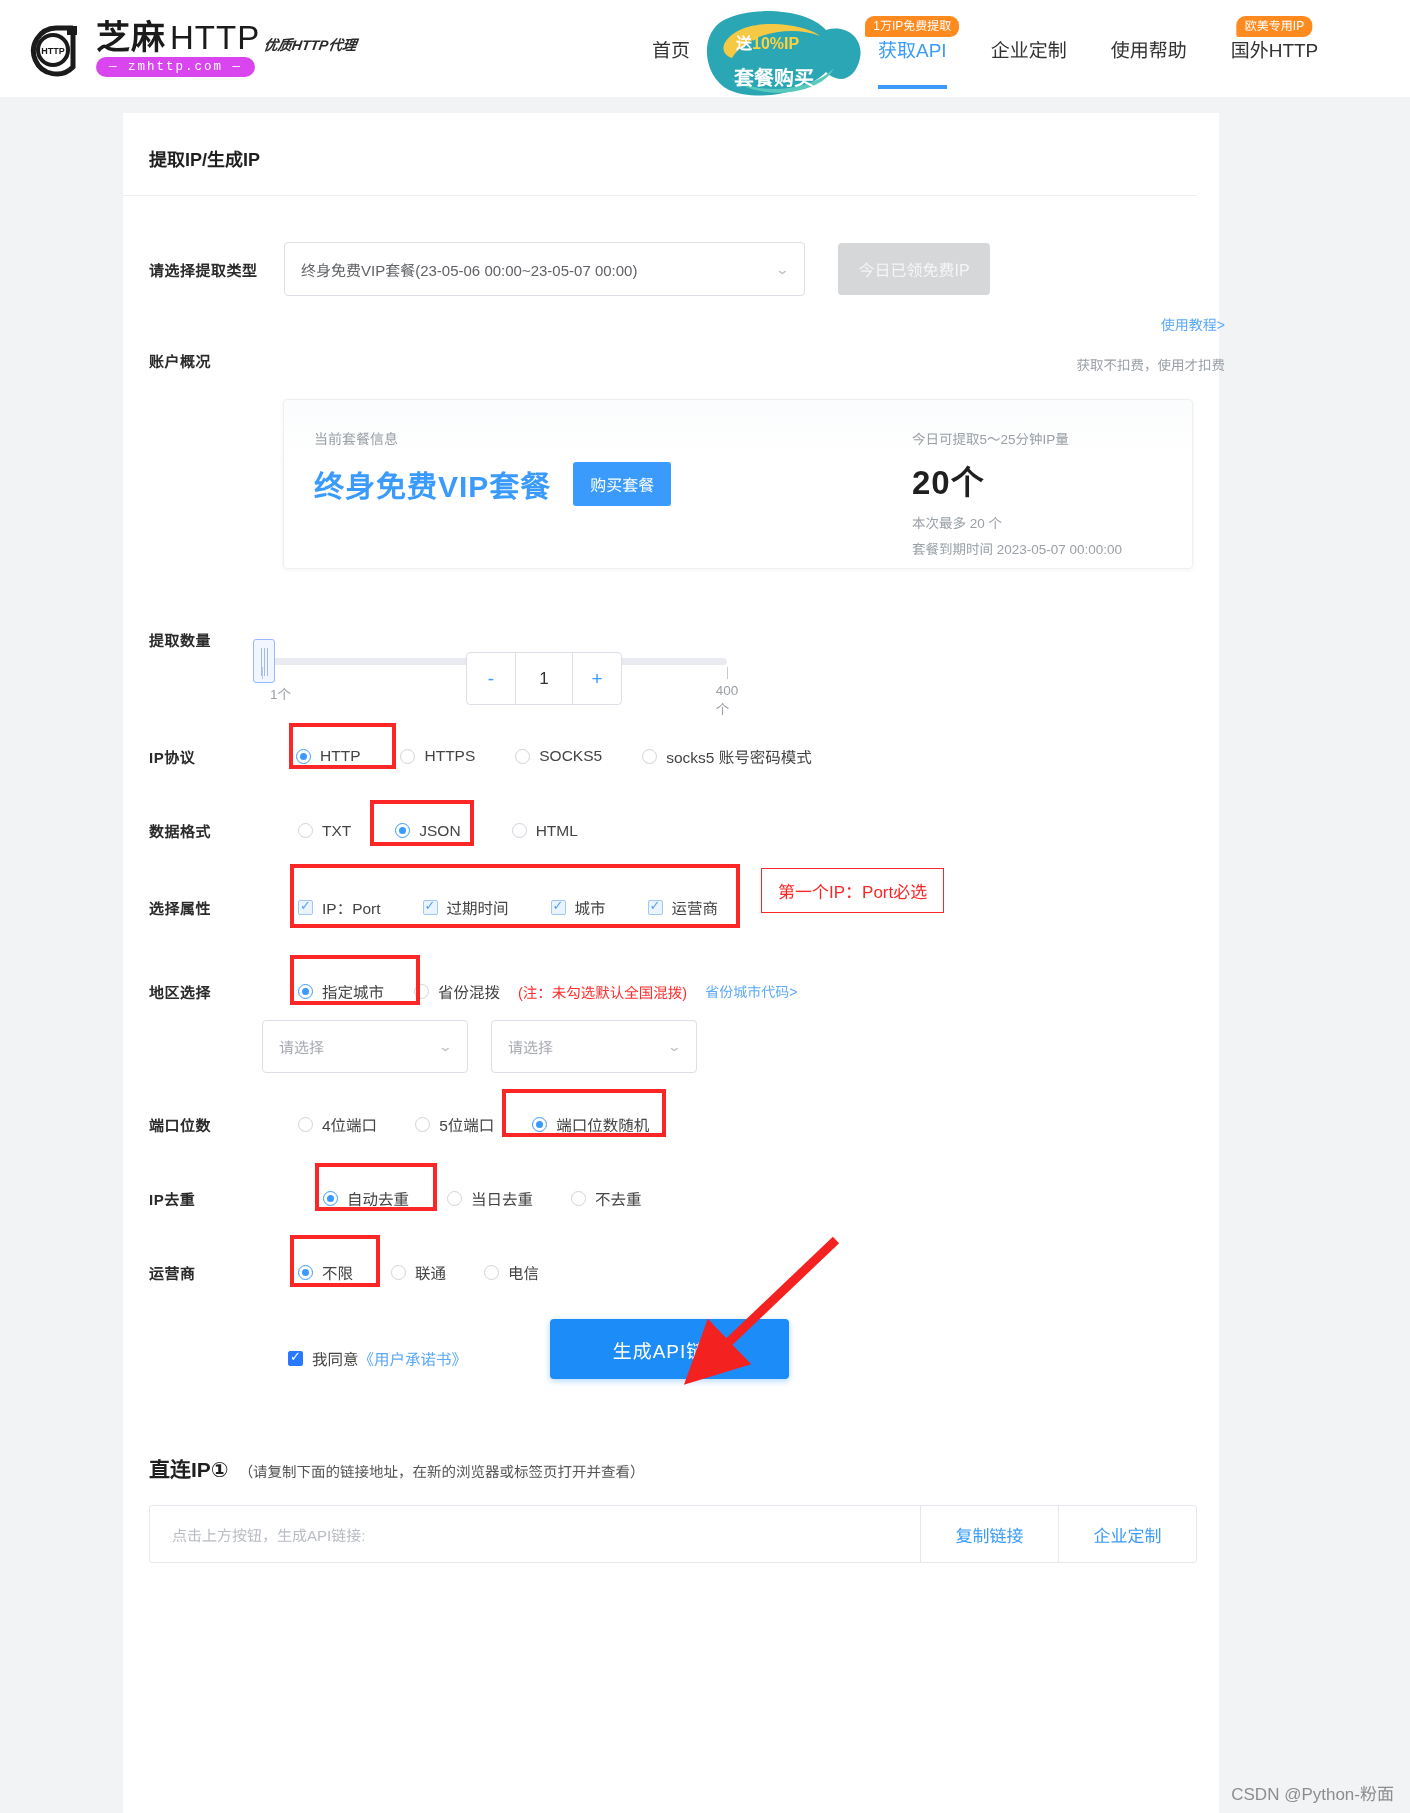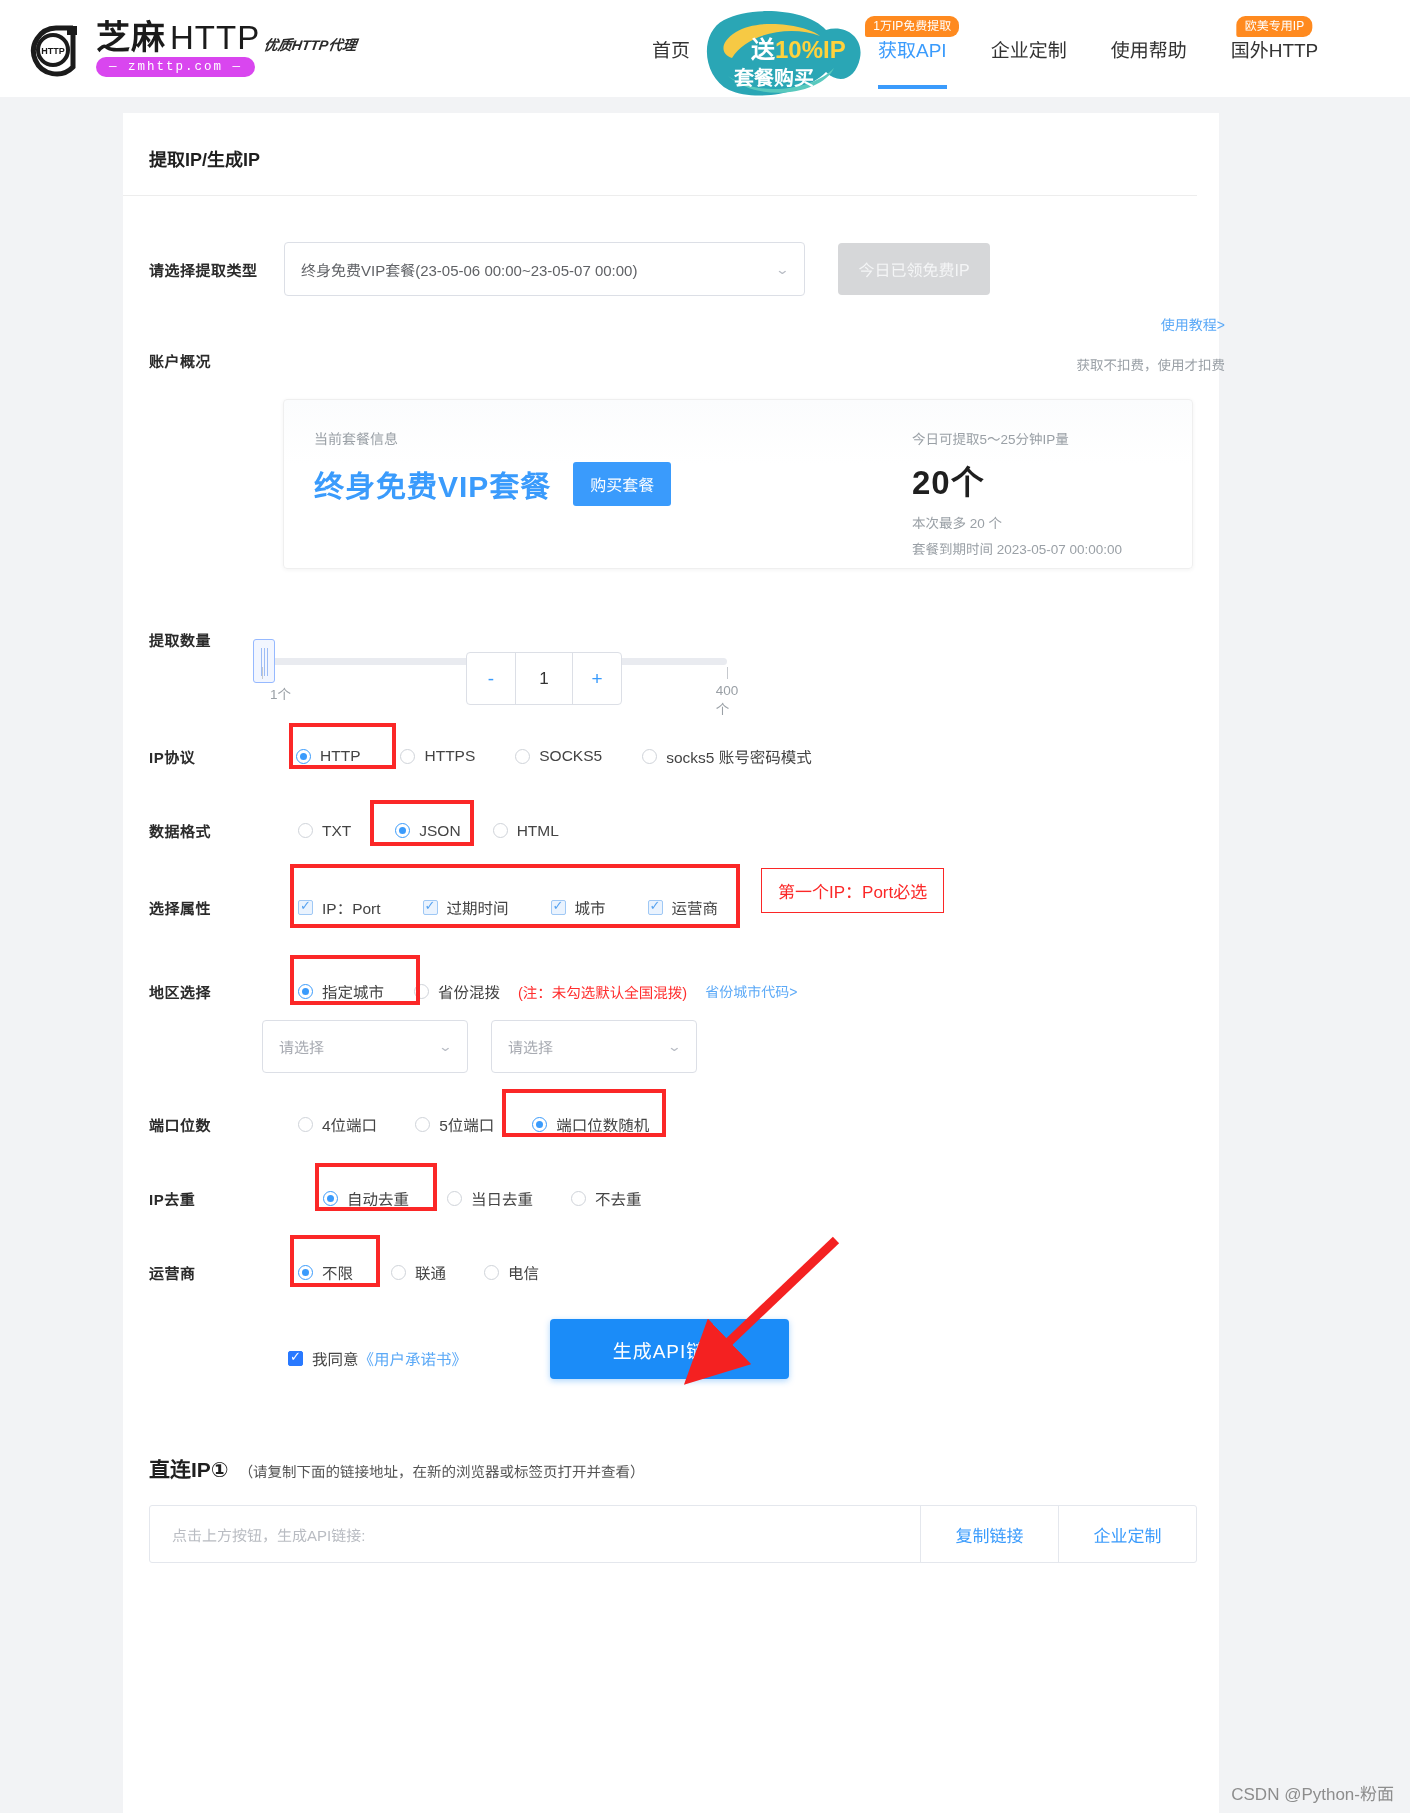--- a/index.html
+++ b/index.html
@@ -39,21 +39,21 @@
   .nav-item.active::after {
     content:""; position:absolute; left:22px; right:22px; bottom:8px; height:4px; background:#3a9bfc;
   }
   .nav-badge {
     position:absolute; top:16px; left:50%; transform:translateX(-50%);
     background:#ff8a1f; color:#fff; font-size:12px; line-height:1;
     padding:4px 8px 5px; border-radius:9px 9px 9px 2px; white-space:nowrap;
   }
   .promo-fish { position:relative; width:144px; height:97px; }
   .promo-fish svg { position:absolute; left:-18px; top:-2px; }
-  .fish-label1 { position:absolute; left:39px; top:30px; font-size:24px; font-weight:700; color:#fff; z-index:3;}
+  .fish-label1 { position:absolute; left:24px; top:30px; font-size:16px; font-weight:700; color:#fff; z-index:3;}
   .fish-label1 em { font-style:normal; color:#ffd23c; }
   .fish-label2 { position:absolute; left:22px; top:62px; font-size:20px; font-weight:700; color:#fff; z-index:3;}
 
   
   .page-card {
     position:absolute; left:123px; top:113px; width:1096px; min-height:1700px;
     background:#fff;
   }
   .card-title {
     font-size:18px; font-weight:700; color:#1f1f1f; padding:32px 0 24px 26px;
@@ -348,21 +348,21 @@
   </div>
 
   <div class="row opt-row" style="margin-top:53px;">
     <div class="row-label">数据格式</div>
     <div class="row-body">
       <div class="opts">
         <div class="opt" style="margin-left:14px;margin-right:44px;">
           <span class="radio"></span>
           <span>TXT</span>
         </div>
-        <div class="opt" style="margin-right:32px;">
+        <div class="opt" style="margin-right:51px;">
           <span class="radio on"></span>
           <span>JSON</span>
         </div>
         <div class="opt">
           <span class="radio"></span>
           <span>HTML</span>
         </div>
       </div>
       <div class="redbox" style="left:86px; top:-22px; width:104px; height:46px;"></div>
     </div>

